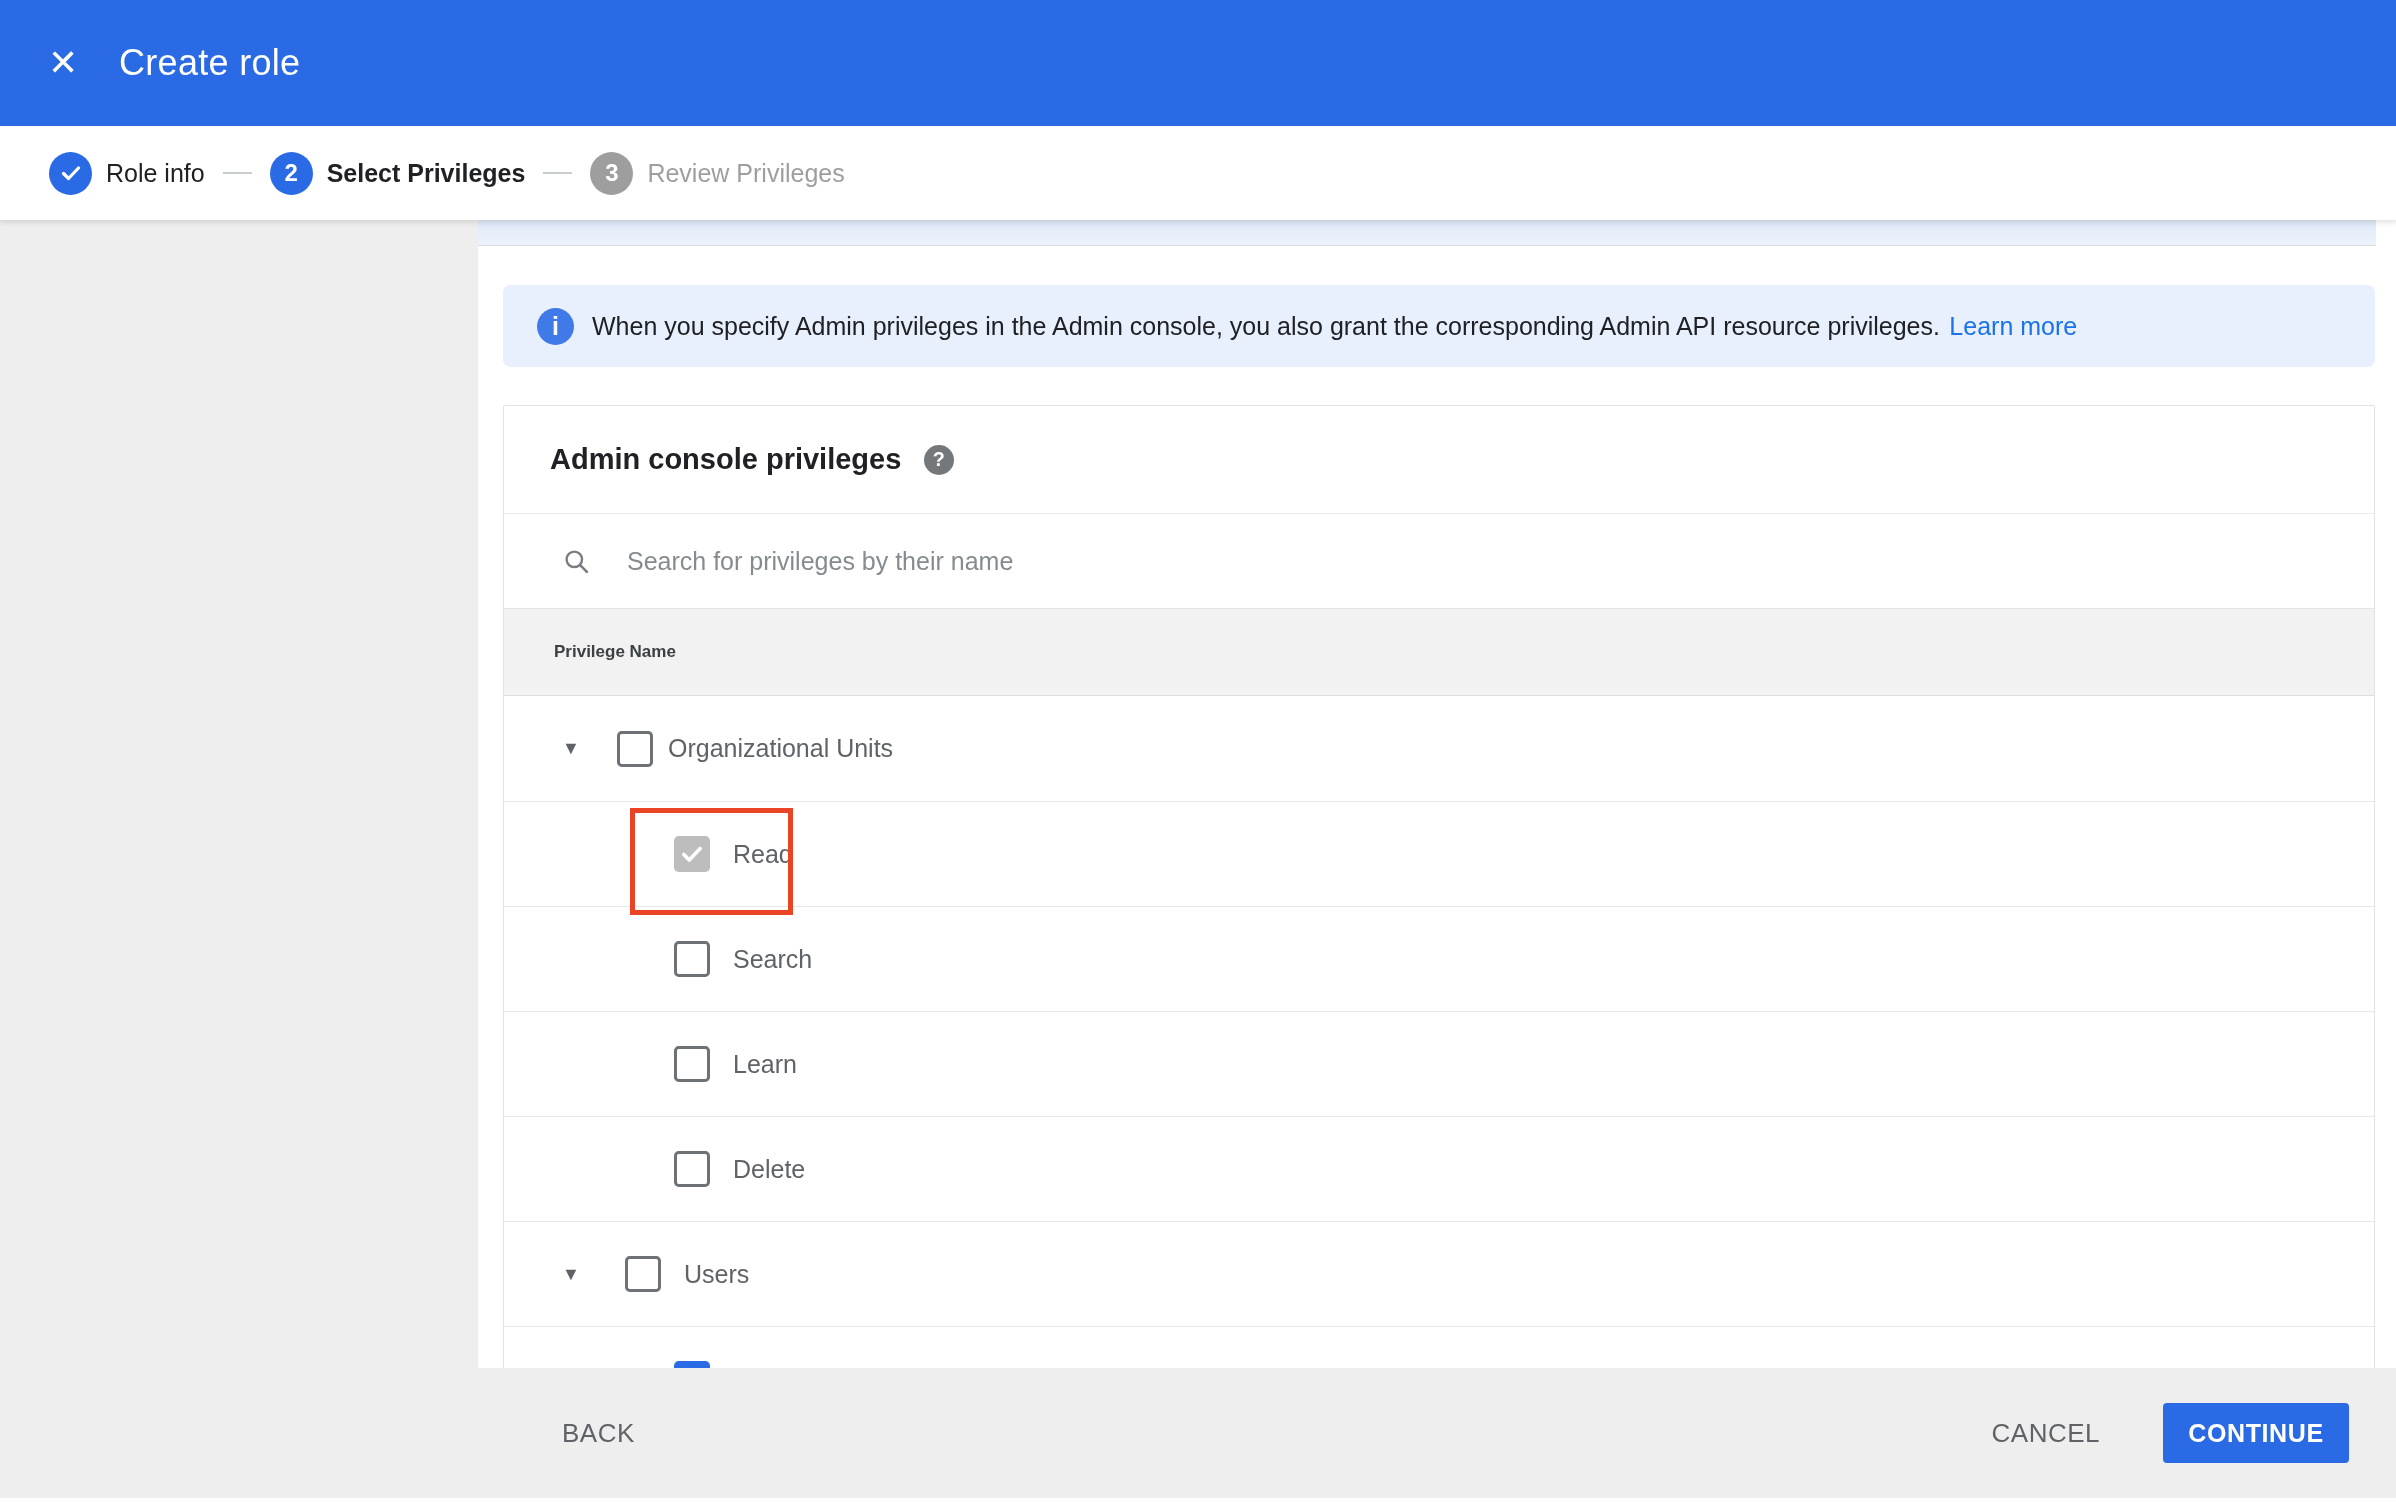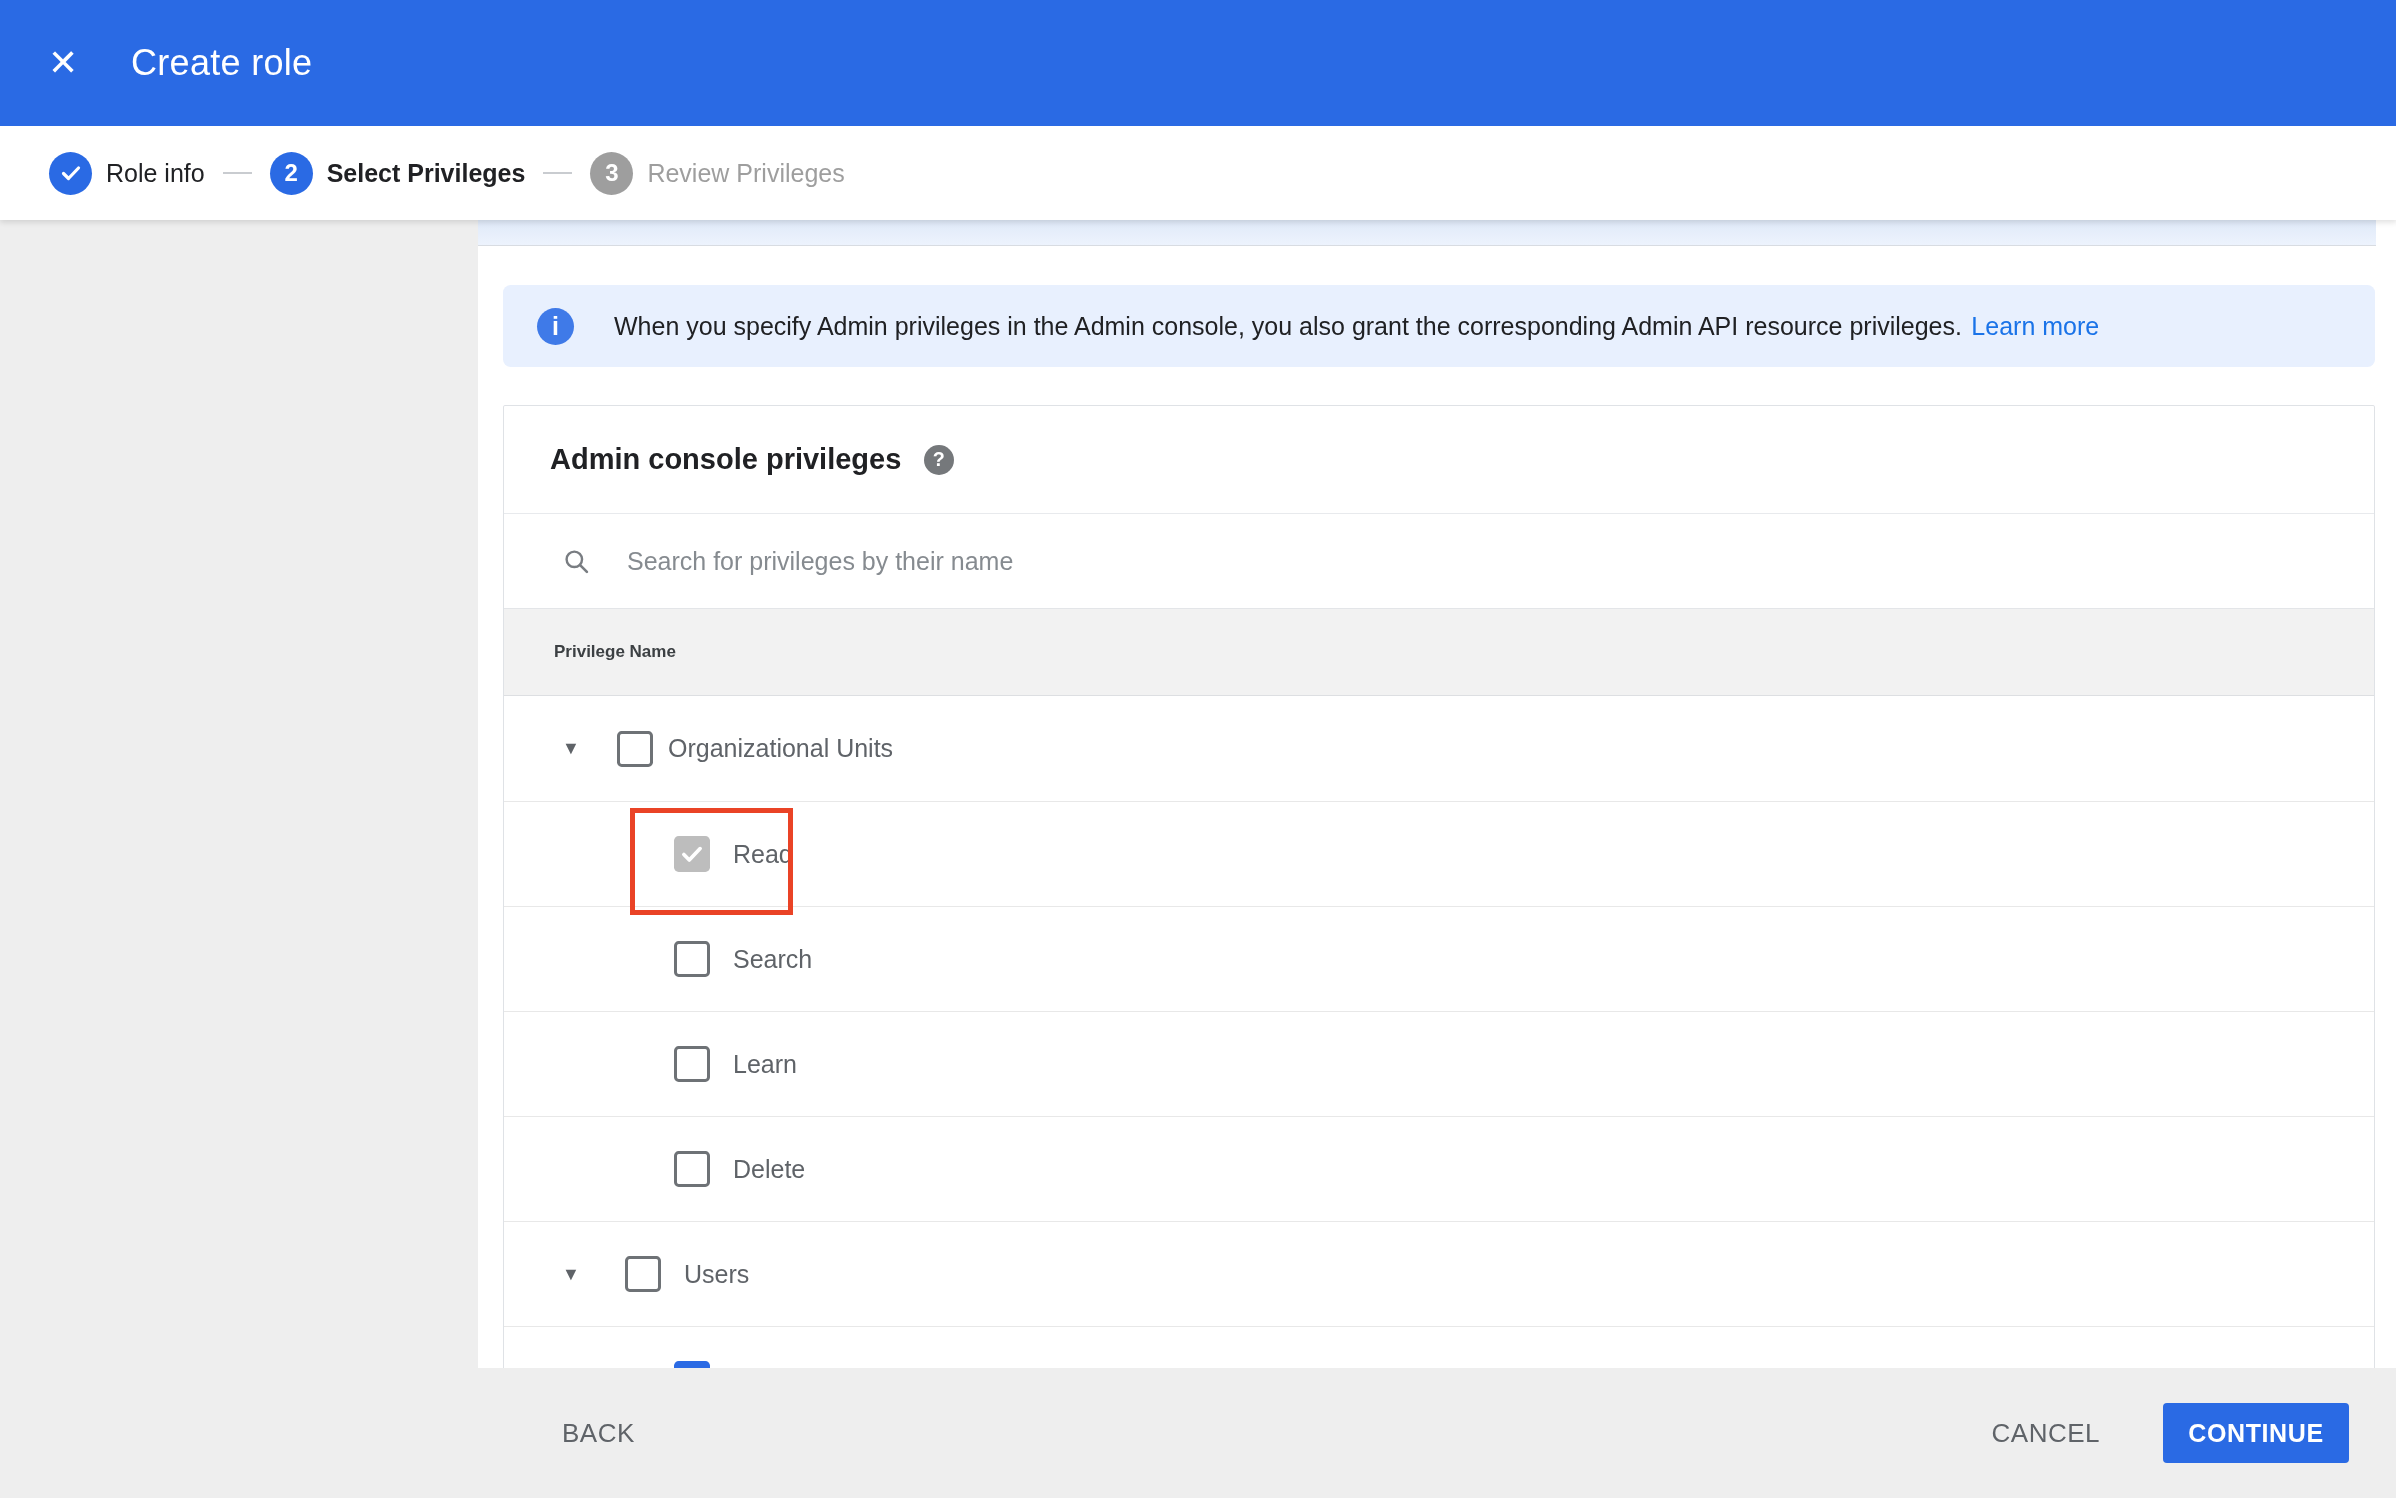--- a/index.html
+++ b/index.html
@@ -4,21 +4,21 @@
 <style>
   html,body{margin:0;padding:0;background:#fff;}
   .app{position:relative;width:2397px;height:1510px;overflow:hidden;
        font-family:"Liberation Sans",sans-serif;-webkit-font-smoothing:antialiased;}
 
   
   .appbar{position:absolute;left:0;top:0;right:0;height:126px;background:#2a6ae4;
           display:flex;align-items:center;padding-left:37px;z-index:10;}
   .close-btn{width:52px;height:52px;background:none;border:none;color:#fff;
              font-size:36px;line-height:52px;text-align:center;cursor:pointer;padding:0;}
-  .app-title{color:#fff;font-size:36px;font-weight:400;margin-left:42px;letter-spacing:0.3px;}
+  .app-title{color:#fff;font-size:36px;font-weight:400;margin-left:30px;letter-spacing:0.3px;}
 
   
   .stepper{position:absolute;left:0;top:126px;right:0;height:94px;background:#fff;
            display:flex;align-items:center;padding-left:49px;z-index:9;
            box-shadow:0 2.8px 5.6px rgba(0,0,0,.12);}
   .step{display:flex;align-items:center;gap:14px;}
   .step-circle{width:43px;height:43px;border-radius:50%;display:flex;align-items:center;
                justify-content:center;color:#fff;font-size:24px;font-weight:700;flex:none;}
   .step.completed .step-circle,.step.current .step-circle{background:#2a6ae4;}
   .step.upcoming .step-circle{background:#9e9e9e;}
@@ -35,21 +35,21 @@
   .scroll-strip{position:absolute;left:0;top:0;width:calc(100% - 20.6px);height:25px;
                 background:linear-gradient(180deg,#dfe9f8,#edf3fd);
                 border-bottom:1.9px solid #d8dce2;}
 
   
   .banner{position:absolute;left:25px;top:65px;width:1872px;height:82px;background:#e8f0fe;
           border-radius:7.5px;display:flex;align-items:center;padding-left:34px;box-sizing:border-box;}
   .info-icon{width:37px;height:37px;border-radius:50%;background:#3f7ae8;color:#fff;
              font-size:25px;font-weight:700;display:flex;align-items:center;
              justify-content:center;flex:none;}
-  .banner-text{margin-left:40px;font-size:25px;color:#202124;}
+  .banner-text{margin-left:18px;font-size:25px;color:#202124;}
   .learn-more{color:#1a73e8;margin-left:9.4px;font-size:25px;text-decoration:none;cursor:pointer;}
 
   
   .card{position:absolute;left:25px;top:185px;width:1872px;height:975px;background:#fff;
         border:1.9px solid #dfe2e6;border-radius:1.9px;box-sizing:border-box;overflow:hidden;}
   .card-head{height:107px;display:flex;align-items:center;padding:0 46px;}
   .card-title{font-size:29px;font-weight:700;color:#202124;}
   .help-icon{width:30px;height:30px;border-radius:50%;background:#75787b;color:#fff;
              font-size:19.7px;font-weight:700;display:flex;align-items:center;
              justify-content:center;margin-left:22.5px;cursor:pointer;}

